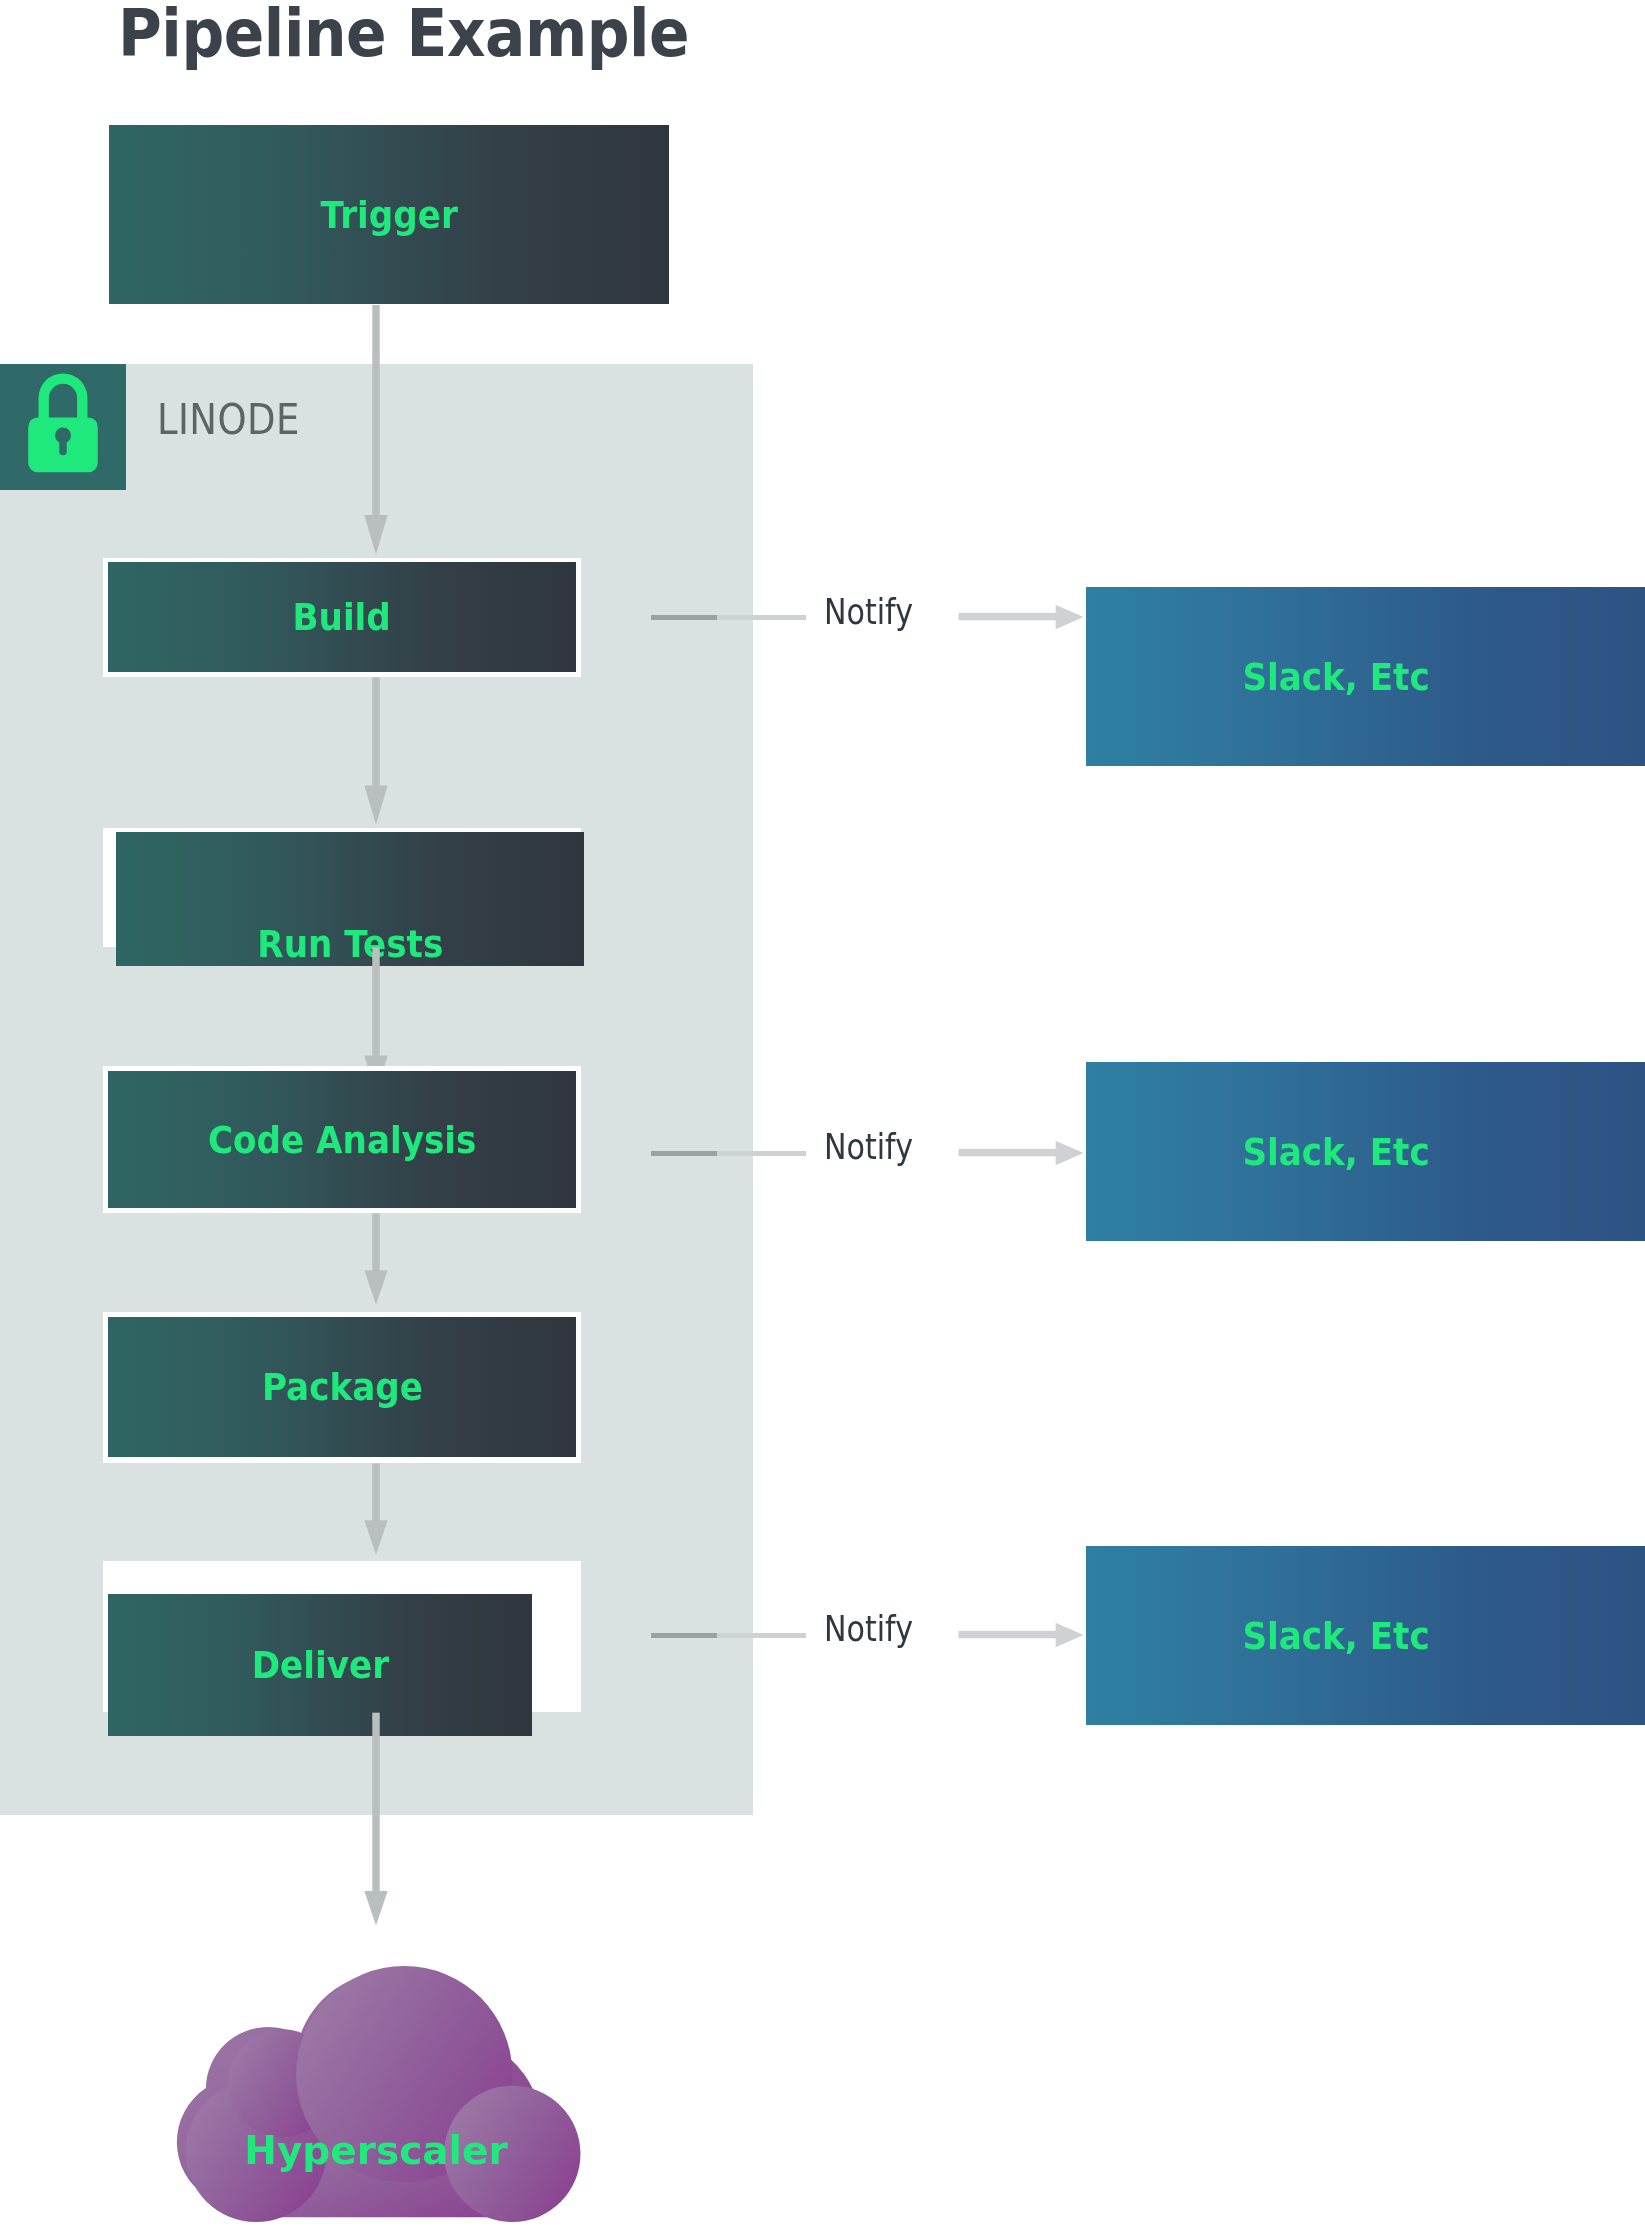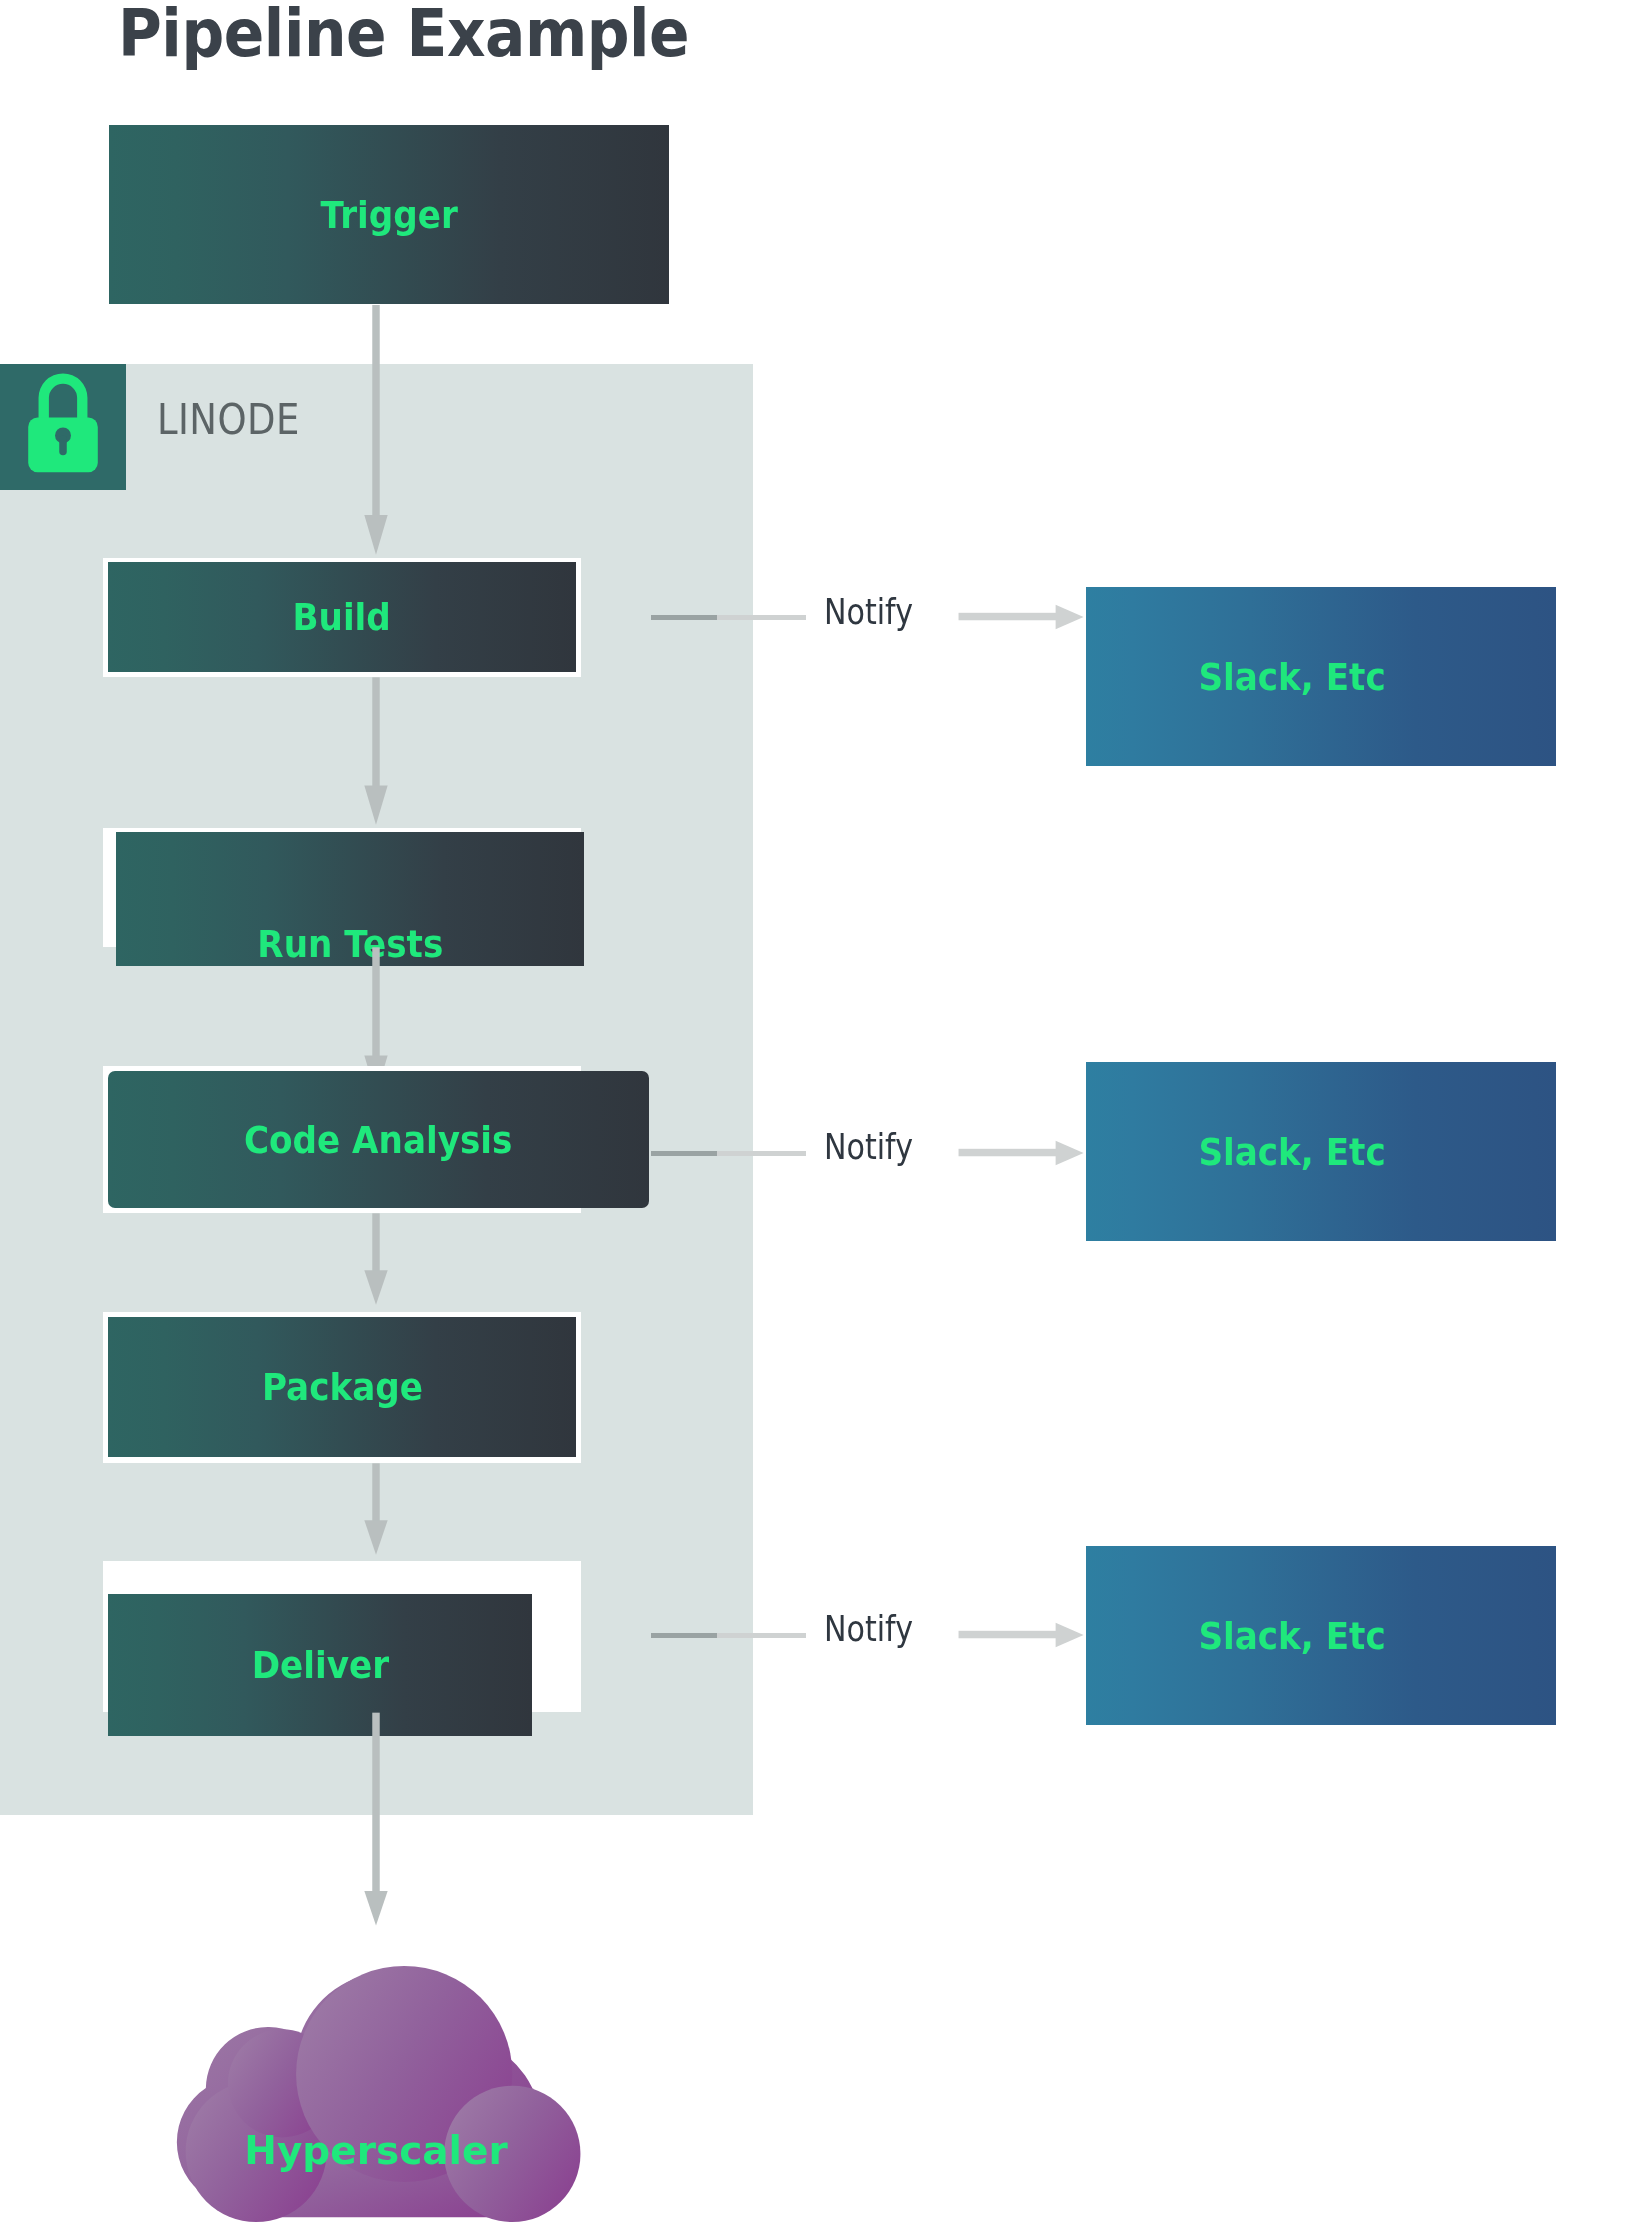--- a/index.html
+++ b/index.html
@@ -101,21 +101,21 @@
     display: flex;
     align-items: center;
     justify-content: center;
     margin-left: 13px;
   }
 
   
   .notify-box {
     position: absolute;
     left: 1086px;
-    width: 470px;
+    width: 559px;
     height: 179px;
     background: linear-gradient(to right, #2e7fa1 0%, #2f7ba0 10%, #2f6f97 35%, #2d5a89 70%, #2d5383 100%);
     display: flex;
     align-items: center;
     justify-content: center;
   }
   .notify-label {
     font-family: "DejaVu Sans", sans-serif;
     font-weight: bold;
     font-size: 38px;
@@ -240,21 +240,21 @@
   <div class="stage-box" style="left:116px; top:832px; width:468px; height:134px;align-items:flex-end;">
     <span class="stage-label">Run Tests</span>
   </div>
 
   <svg class="v-arrow" style="left:362px; top:947px; width:28px; height:150px;" viewBox="0 0 60 320">
     <rect x="22" y="0" width="16" height="240" fill="#b9bfbf"></rect>
     <polygon points="5,232 55,232 30,316" fill="#b9bfbf"></polygon>
   </svg>
 
   <div class="stage-outer" style="left:103px; top:1066px; width:478px; height:147px;"></div>
-  <div class="stage-box" style="left:108px; top:1071px; width:541px; height:137px;border-radius:7px;">
+  <div class="stage-box" style="left:108px; top:1071px; width:468px; height:137px;">
     <span class="stage-label">Code Analysis</span>
   </div>
 
   <div class="notify-line-a" style="top:1151px;"></div>
   <div class="notify-line-b" style="top:1151px;"></div>
   <div class="notify-text" style="top:1127px;">Notify</div>
   <svg class="notify-arrow" style="top:1139px;" viewBox="0 0 272 60">
     <rect x="0" y="21" width="218" height="16" fill="#cfd2d2"></rect>
     <polygon points="208,4 208,56 268,30" fill="#cfd2d2"></polygon>
   </svg>

